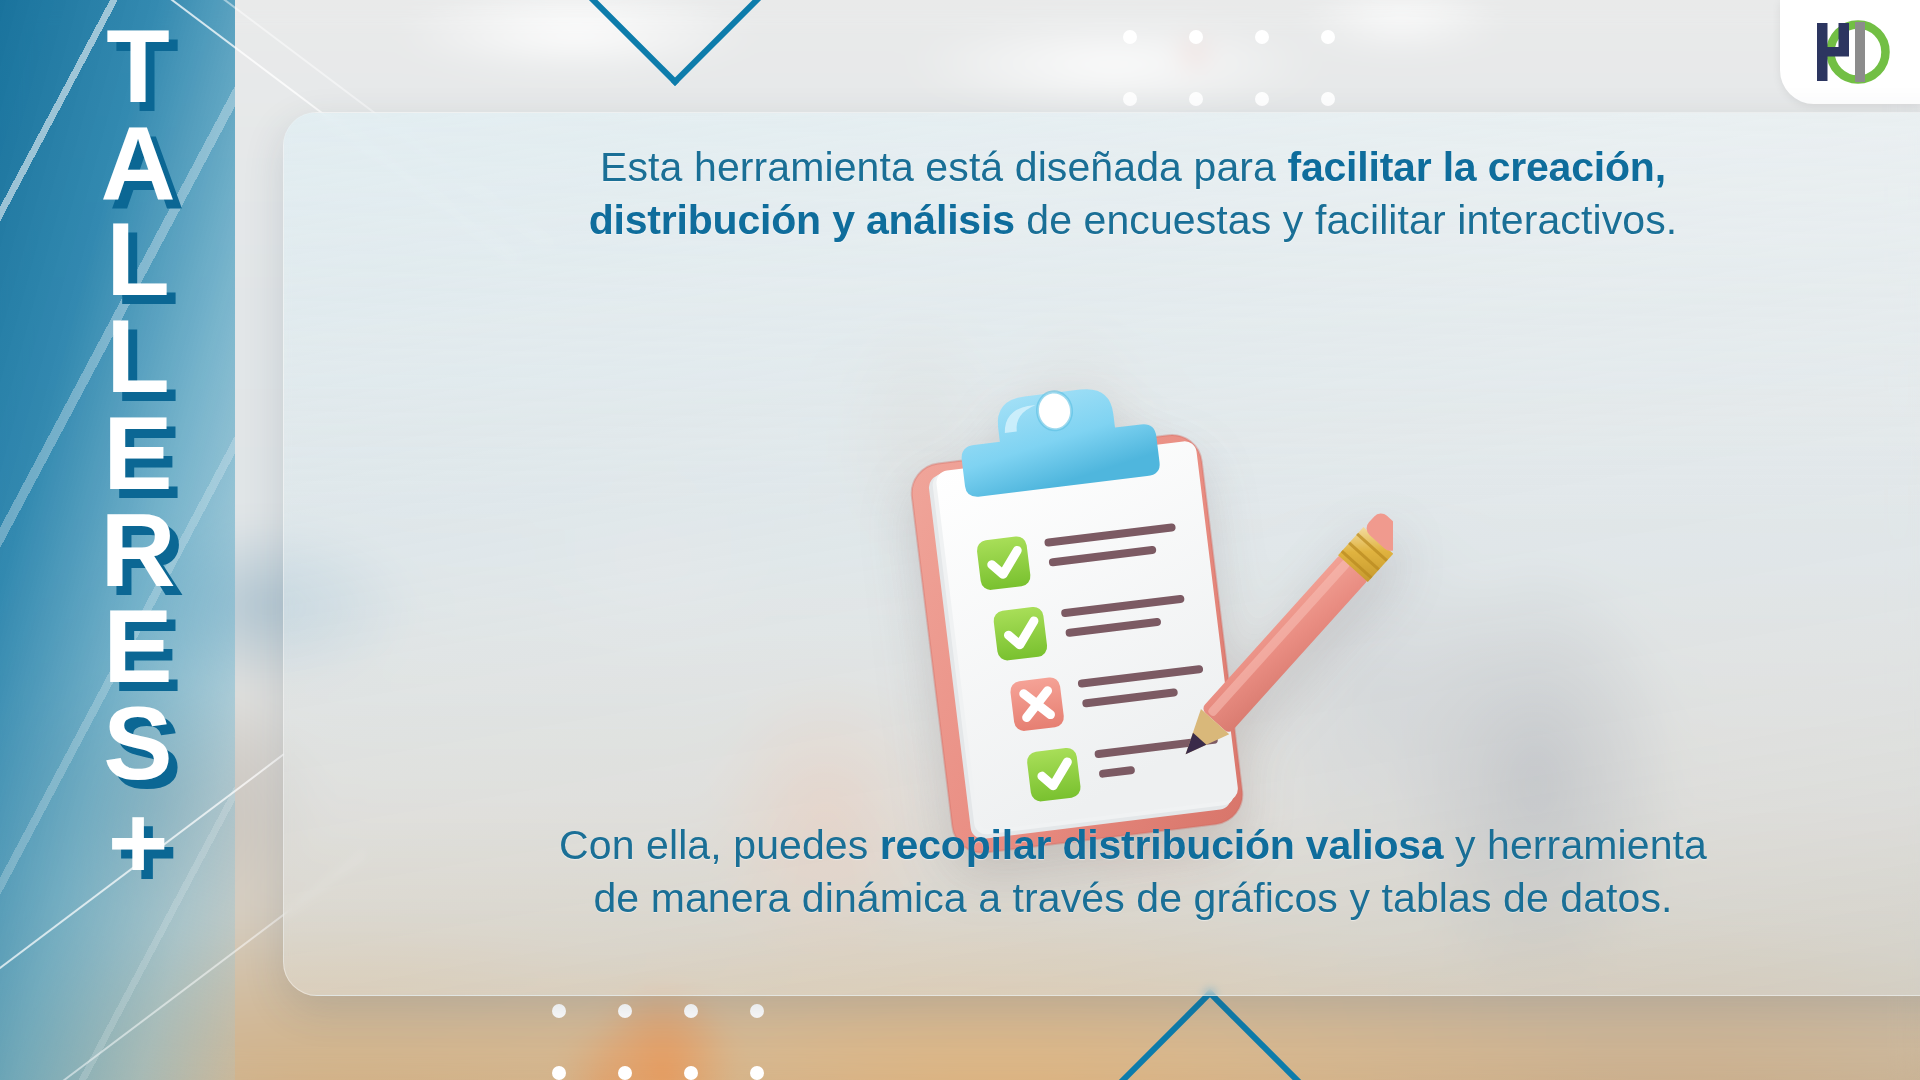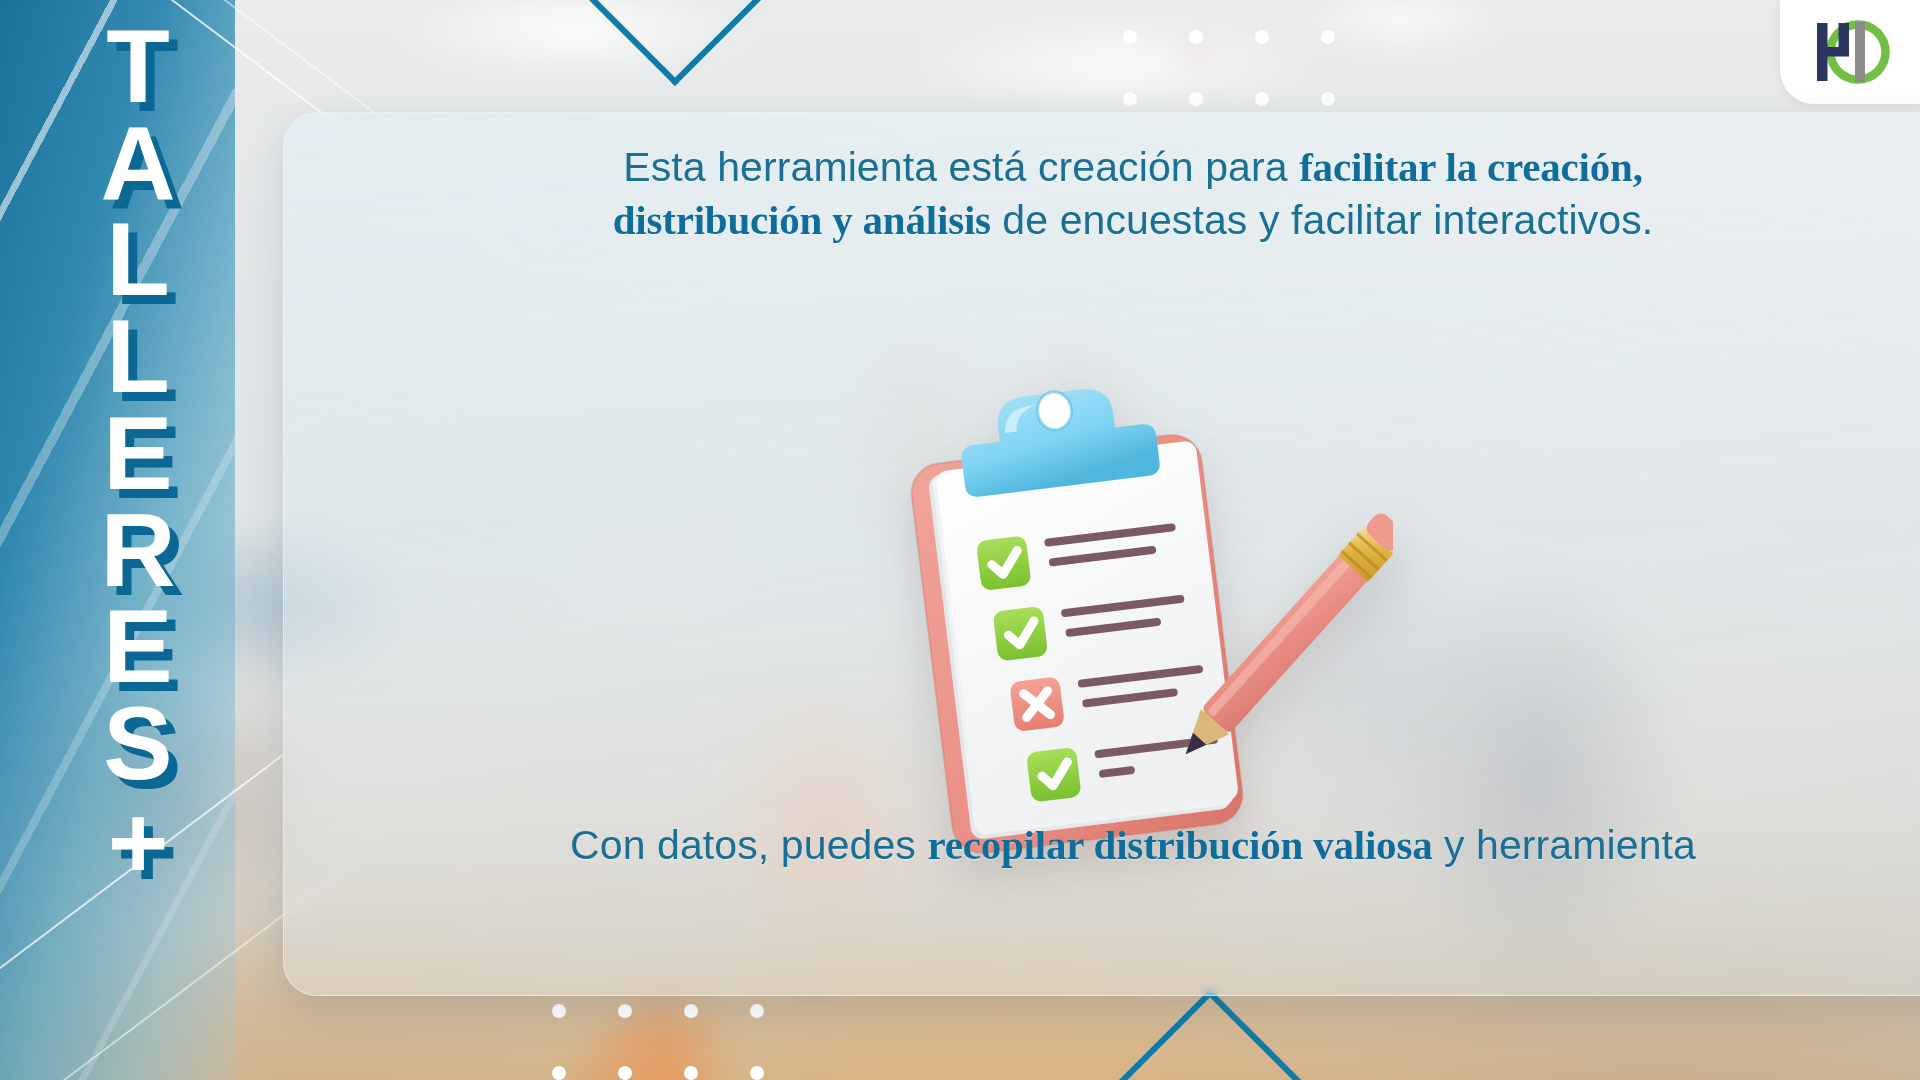--- a/index.html
+++ b/index.html
@@ -185,21 +185,21 @@
     left:0; right:0;
     text-align:center;
     color:#1a6f96;
     font-weight:400;
     font-size:41px;
     line-height:1.30;
     letter-spacing:.1px;
     padding:0 120px;
     text-shadow:0 1px 1px rgba(255,255,255,.45);
   }
-  .copy b{ font-weight:800; color:#0f6d9c; letter-spacing:-.2px;font-family:Liberation Serif, serif; }
+  .copy b{ font-weight:800; color:#0f6d9c; letter-spacing:-.2px; }
   .copy.top   { top:28px; }
   .copy.bottom{ top:706px; }
 
   
   .clipboard-art{
     position:absolute;
     left:50%; top:262px;
     transform:translateX(-50%);
     width:520px; height:520px;
   }
@@ -270,21 +270,21 @@
 
       <rect x="31.5" y="8" width="10.5" height="28" fill="#2c3560"></rect>
 
       <rect x="48" y="7" width="10" height="60" fill="#8c8c8c"></rect>
     </svg>
   </div>
 
   <div class="glass-panel">
 
     <p class="copy top">
-      <span>Esta herramienta está creación para </span><b>facilitar la creación,</b><br>
+      <span>Esta herramienta está diseñada para </span><b>facilitar la creación,</b><br>
       <b>distribución y análisis</b><span> de encuestas y facilitar interactivos.</span>
     </p>
 
     <div class="clipboard-art">
       <svg viewBox="0 0 520 520" xmlns="http://www.w3.org/2000/svg">
         <defs>
           <linearGradient id="boardG" x1="0" y1="0" x2="1" y2="1">
             <stop offset="0%" stop-color="#f0a59a"></stop>
             <stop offset="55%" stop-color="#e98d82"></stop>
             <stop offset="100%" stop-color="#d8756a"></stop>
@@ -379,18 +379,19 @@
 
           <rect x="364" y="92" width="38" height="26" rx="9" fill="#f09a8e"></rect>
 
           <path d="M364 360 l19 44 l19 -44 z" fill="#d9b87a"></path>
           <path d="M374 383 l9 21 l9 -21 z" fill="#3a2b4a"></path>
         </g>
       </svg>
     </div>
 
     <p class="copy bottom">
-      <span>Con datos, puedes </span><b>recopilar distribución valiosa</b><span> y herramienta</span><br>
+      <span>Con ella, puedes </span><b>recopilar distribución valiosa</b><span> y herramienta</span><br>
+      <span>de manera dinámica a través de gráficos y tablas de datos.</span>
     </p>
 
   </div>
 
 </div>
 
 </body></html>

